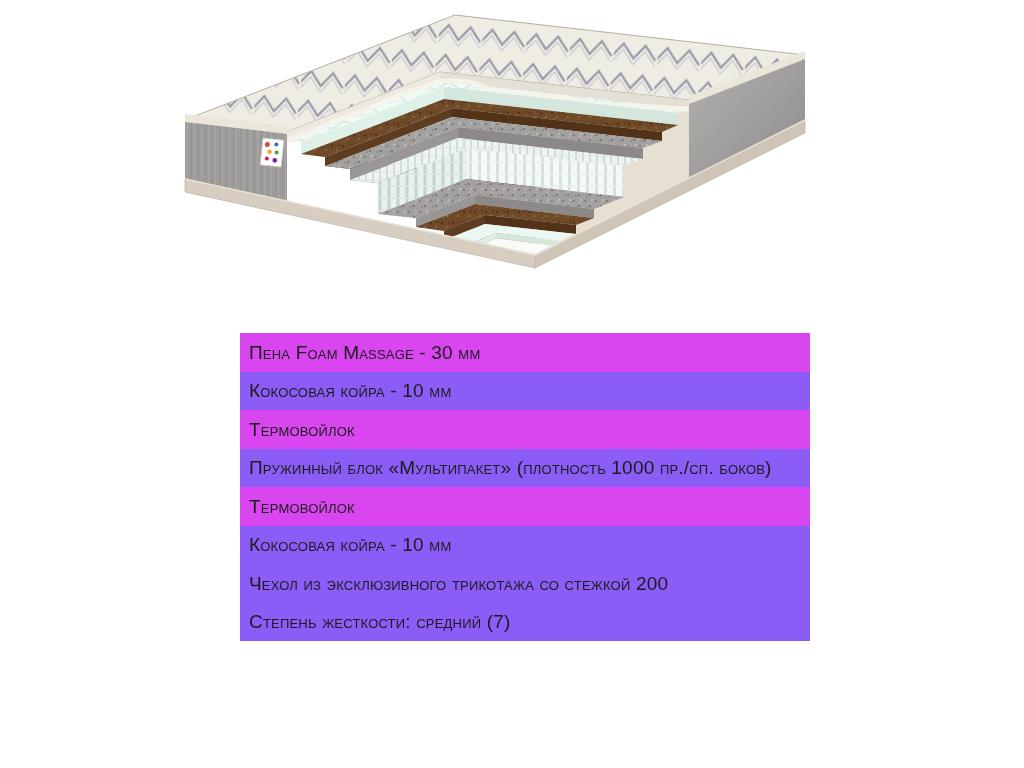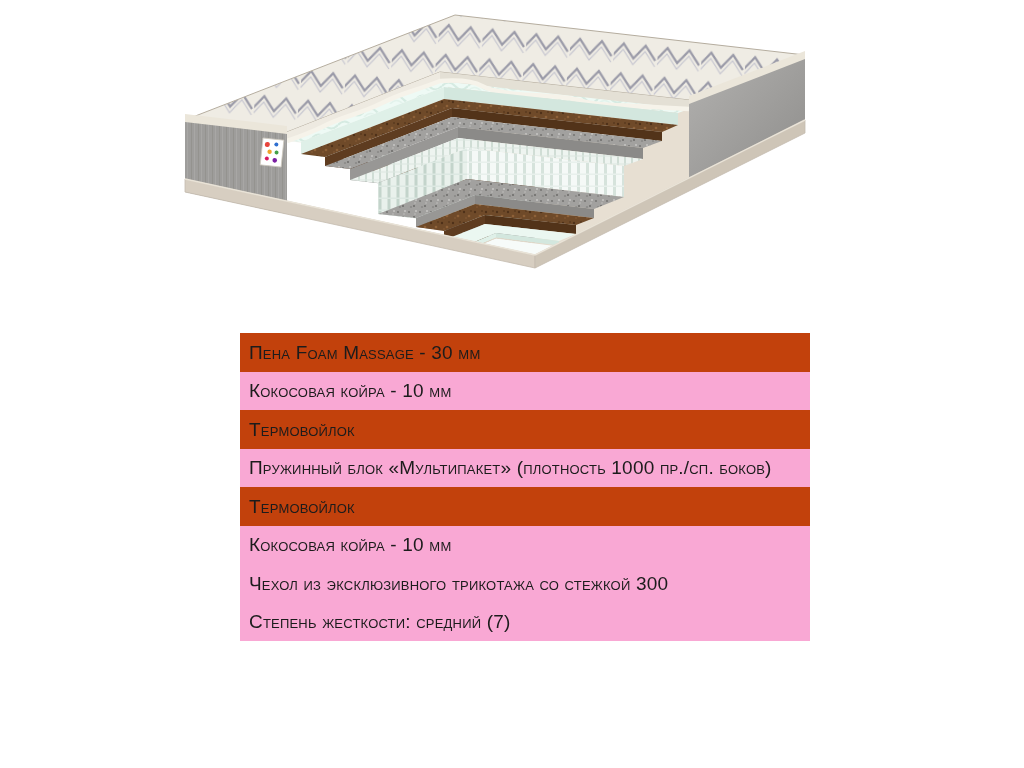--- a/index.html
+++ b/index.html
@@ -3,22 +3,22 @@
 <meta charset="utf-8">
 <style>
   html,body{margin:0;padding:0;background:#ffffff;}
   body{width:1024px;height:768px;position:relative;overflow:hidden;
        font-family:"Liberation Sans",sans-serif;}
   .figure{position:absolute;left:0;top:0;width:1024px;height:330px;}
   .spec{position:absolute;left:240px;top:333px;width:570px;}
   .spec-row{height:38.5px;display:flex;align-items:center;padding-left:9px;
             box-sizing:border-box;
             font-size:19px;line-height:1;letter-spacing:.2px;
-            font-variant:small-caps;color:#1c1c1c;background:#f9a8d4;}
-  .spec-row.hl{background:#c2410c;}
+            font-variant:small-caps;color:#1c1c1c;background:#8b5cf6;}
+  .spec-row.hl{background:#d946ef;}
 </style>
 </head>
 <body>
 
 <div class="figure">
 <svg width="1024" height="330" viewBox="0 0 1024 330" xmlns="http://www.w3.org/2000/svg">
   <defs>
     <pattern id="quilt" width="44" height="30" patternUnits="userSpaceOnUse" patternTransform="rotate(6)">
       <rect width="44" height="30" fill="#efece4"></rect>
       <path d="M-2,22 L9,8 L20,22 L31,8 L42,22" stroke="#9a9aa8" stroke-width="2.2" fill="none"></path>
@@ -159,15 +159,15 @@
 </svg>
 </div>
 
 <div class="spec">
   <div class="spec-row hl">Пена Foam Massage - 30 мм</div>
   <div class="spec-row">Кокосовая койра - 10 мм</div>
   <div class="spec-row hl">Термовойлок</div>
   <div class="spec-row">Пружинный блок «Мультипакет» (плотность 1000 пр./сп. боков)</div>
   <div class="spec-row hl">Термовойлок</div>
   <div class="spec-row">Кокосовая койра - 10 мм</div>
-  <div class="spec-row">Чехол из эксклюзивного трикотажа со стежкой 300</div>
+  <div class="spec-row">Чехол из эксклюзивного трикотажа со стежкой 200</div>
   <div class="spec-row">Степень жесткости: средний (7)</div>
 </div>
 
 </body></html>

